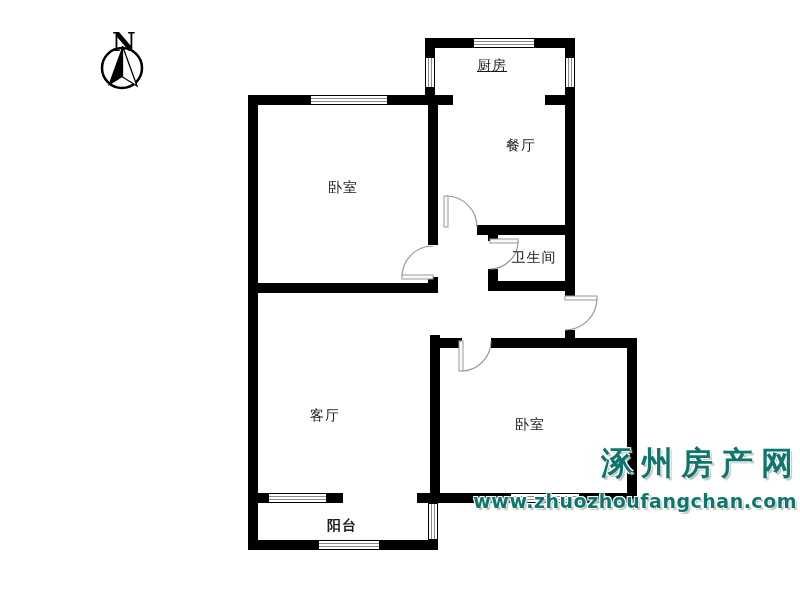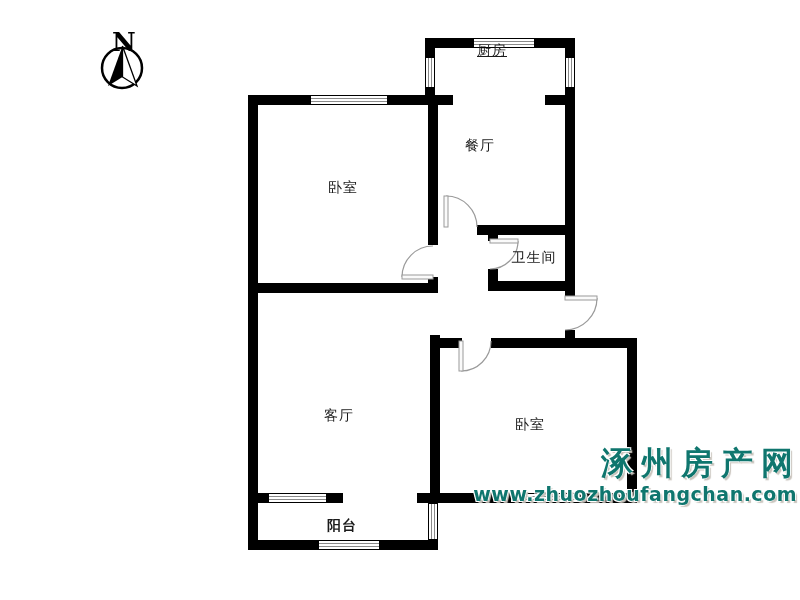--- a/index.html
+++ b/index.html
@@ -5,21 +5,21 @@
   html,body{margin:0;padding:0;background:#fff;}
   .canvas{position:relative;width:800px;height:600px;background:#ffffff;overflow:hidden;
           font-family:"DejaVu Sans","Liberation Sans",sans-serif;}
   .canvas svg{position:absolute;left:0;top:0;}
   #labels-layer{position:absolute;left:0;top:0;width:800px;height:600px;pointer-events:none;}
   .room-label{position:absolute;transform:translate(-50%,-50%);font-size:14px;color:#1a1a1a;
               white-space:nowrap;letter-spacing:1px;}
   .watermark{position:absolute;right:3px;top:447px;text-align:right;font-weight:bold;line-height:1.05;}
   .wm-title{font-size:32px;letter-spacing:8px;margin-right:-4px;
             text-shadow:-1px -1px 0 #ffffff,1px -1px 0 #ffffff,-1px 1px 0 #ffffff,2px 2px 1px #c9c4bd;}
-  .wm-url{font-size:19px;letter-spacing:0.5px;margin-top:4px;
+  .wm-url{font-size:19px;letter-spacing:0.5px;margin-top:11px;
           text-shadow:-1px -1px 0 #ffffff,1px -1px 0 #ffffff,-1px 1px 0 #ffffff,2px 2px 1px #c9c4bd;}
   .compass-n{font-family:"DejaVu Serif","Liberation Serif",serif;font-weight:bold;font-size:26px;}
 </style>
 </head>
 <body>
 
 <div class="canvas">
 
   <svg id="plan-svg" width="800" height="600" viewBox="0 0 800 600">
     <g id="walls-layer">
@@ -86,25 +86,25 @@
 
     <g id="compass">
       <circle cx="122" cy="68" r="20" fill="none" stroke="#000" stroke-width="2.5"></circle>
       <polygon points="122.5,46 108,86 122.5,77" fill="#000"></polygon>
       <polygon points="122.5,46 137,86 122.5,77" fill="#fff" stroke="#000" stroke-width="1.3"></polygon>
       <text x="124" y="51" text-anchor="middle" fill="#000" class="compass-n">N</text>
     </g>
   </svg>
 
   <div id="labels-layer">
-      <div class="room-label" style="left: 492px; top: 51px; text-decoration: underline;">厨房</div>
-      <div class="room-label" style="left: 480px; top: 146px; font-family: Liberation Serif, serif;">餐厅</div>
+      <div class="room-label" style="left: 492px; top: 66px; text-decoration: underline;">厨房</div>
+      <div class="room-label" style="left: 521px; top: 146px; font-family: Liberation Serif, serif;">餐厅</div>
       <div class="room-label" style="left: 343px; top: 188px;">卧室</div>
       <div class="room-label" style="left: 534px; top: 258px;">卫生间</div>
-      <div class="room-label" style="left: 339px; top: 416px;">客厅</div>
+      <div class="room-label" style="left: 325px; top: 416px;">客厅</div>
       <div class="room-label" style="left: 530px; top: 425px;">卧室</div>
       <div class="room-label" style="left: 342px; top: 526px; font-weight: bold;">阳台</div>
     </div>
 
   <div class="watermark" style="color: #0f766e;">
     <div class="wm-title">涿州房产网</div>
     <div class="wm-url">www.zhuozhoufangchan.com</div>
   </div>
 
 </div>

